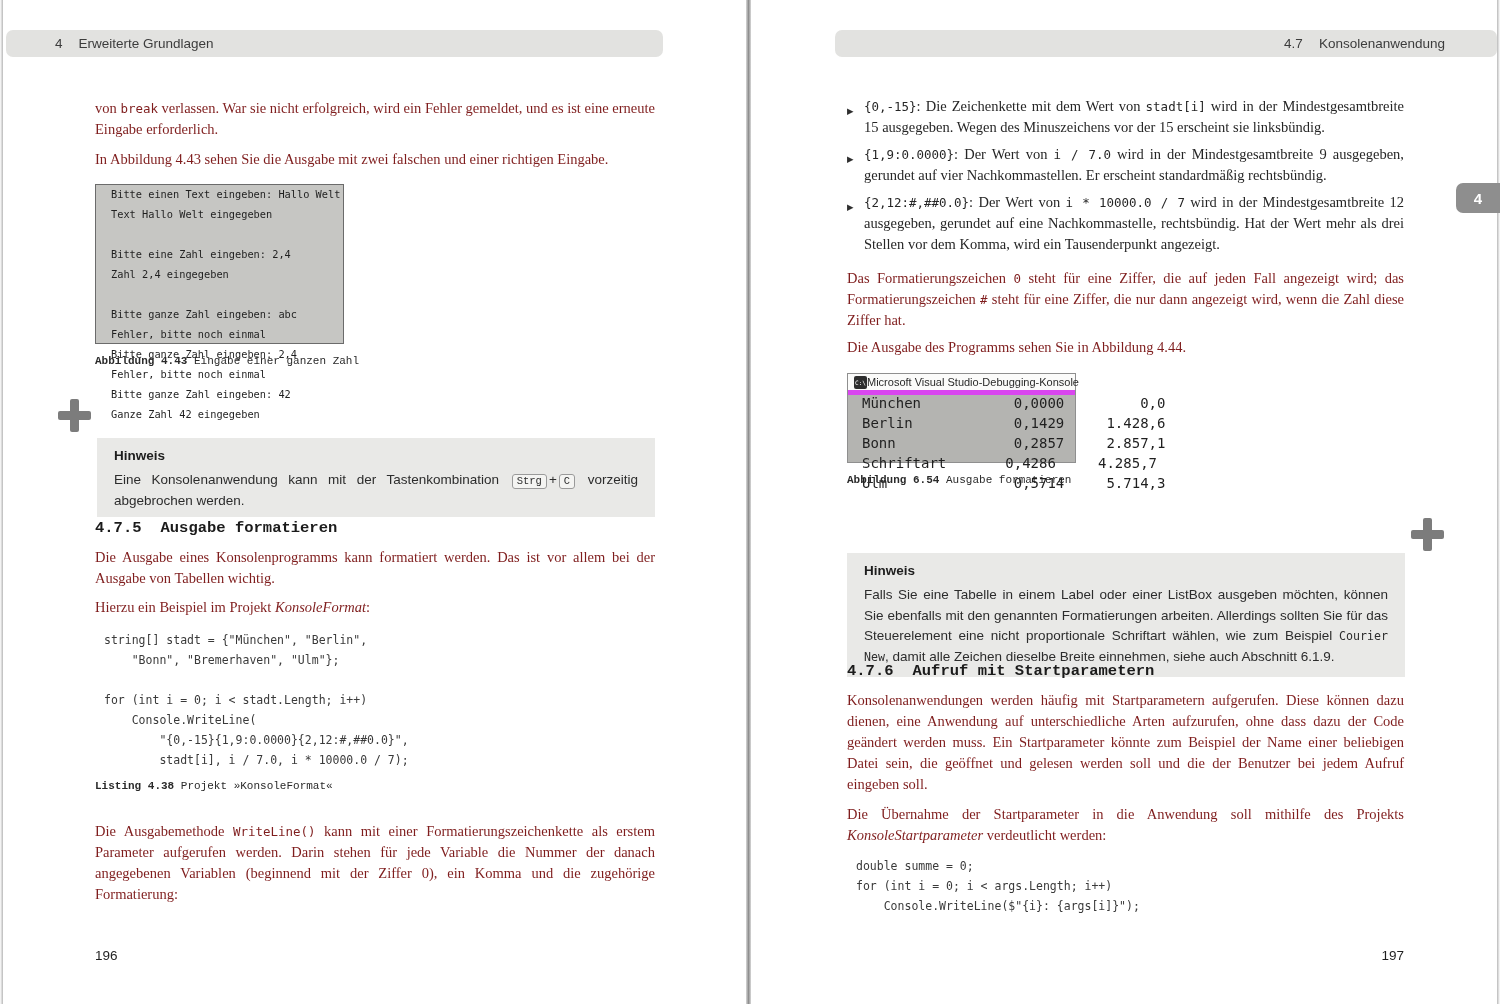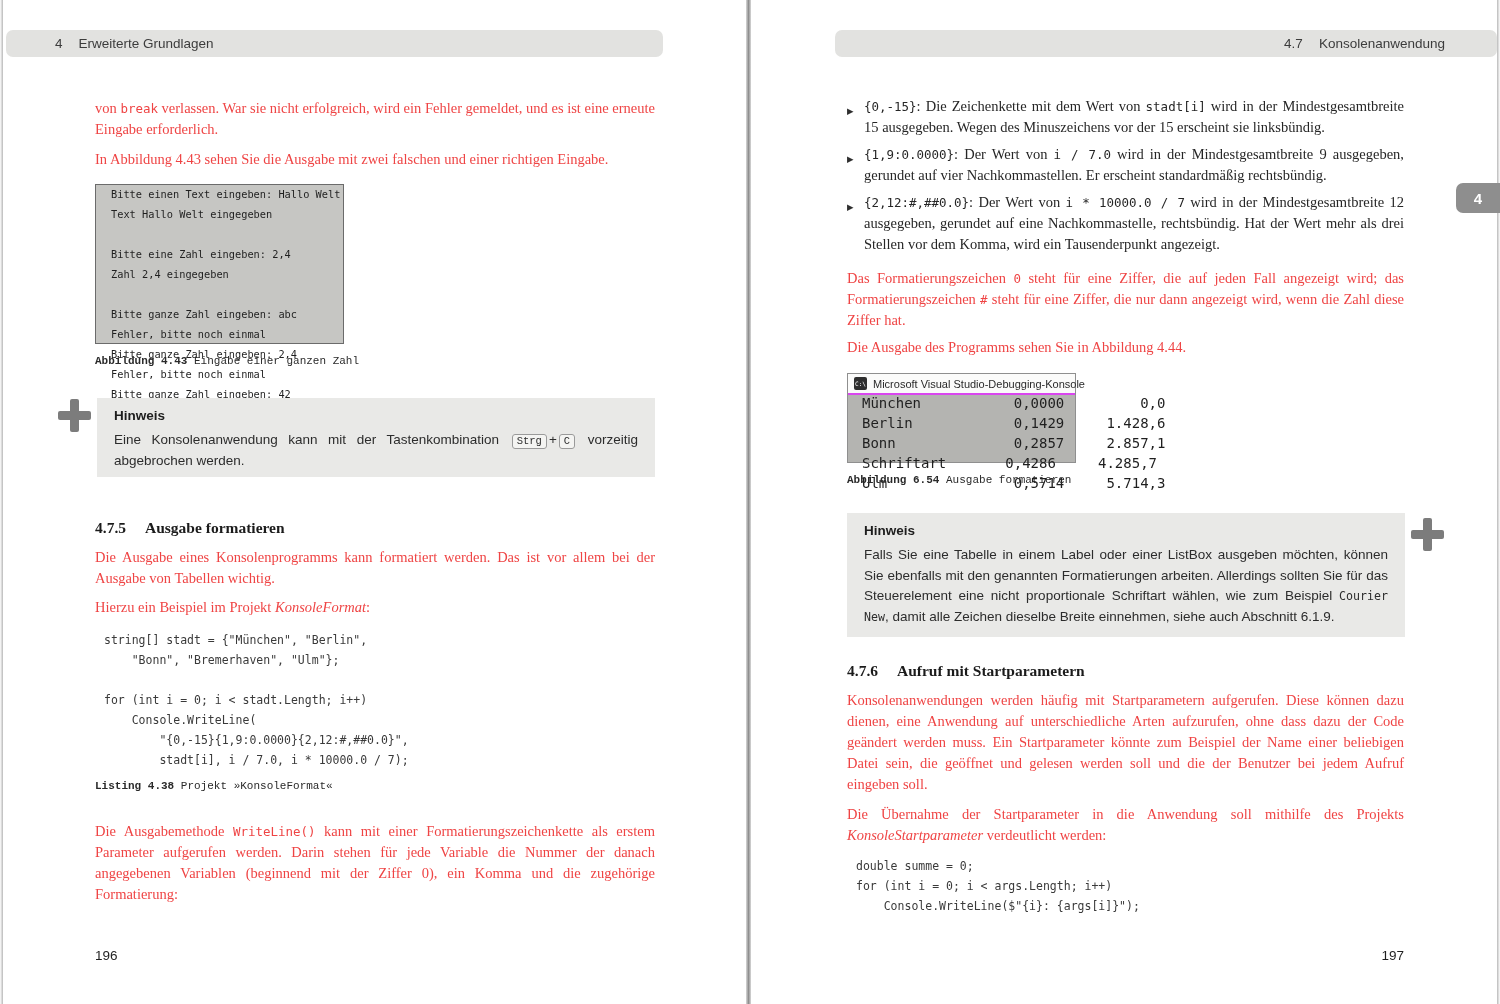--- a/index.html
+++ b/index.html
@@ -14,62 +14,62 @@
     background:linear-gradient(to right,#d8d8d8,#8f8f8f,#d8d8d8);}
 
   .header-bar{position:absolute;top:30px;height:27px;background:#e2e2e0;border-radius:7px;
     display:flex;align-items:center;font-family:"Liberation Sans",sans-serif;
     font-size:13.5px;color:#3c3c3c;box-sizing:border-box;}
   .header-bar .hnum{flex:none;}
   .header-bar .htitle{flex:none;}
   .hb-left{left:6px;width:657px;padding-left:49px;gap:16px;}
   .hb-right{left:835px;right:3px;justify-content:flex-end;padding-right:52px;gap:16px;padding-left:25px;}
 
-  .para{position:absolute;font-size:14.5px;line-height:21px;text-align:justify;color:#ef4444;}
+  .para{position:absolute;font-size:14.5px;line-height:21px;text-align:justify;color:#7f1d1d;}
   .col-l{left:95px;width:560px;}
   .col-r{left:847px;width:557px;}
 
   .run-mono{font-family:"DejaVu Sans Mono",monospace;font-size:0.86em;}
   .run-i{font-style:italic;}
   .run-b{font-weight:bold;}
   .run-key{font-family:Liberation Mono, monospace;font-size:0.78em;border:1px solid #9a9a9a;
     border-radius:3px;background:#f4f4f2;padding:0 4px 1px;margin:0 2px;white-space:nowrap;}
 
   .console-box{position:absolute;background:#c6c6c3;border:1px solid #6b6b6b;
     font-family:"DejaVu Sans Mono",monospace;font-size:10.3px;line-height:13.1px;
     color:#1f1f1f;padding:3px 6px;white-space:pre;box-sizing:border-box;}
 
   .caption{position:absolute;font-family:Liberation Mono, monospace;font-size:11px;color:#2a2a2a;}
 
   .note-box{position:absolute;background:#e9e9e7;padding:10px 17px;box-sizing:border-box;
-    font-family:"Liberation Sans",sans-serif;overflow:hidden;}
+    font-family:"Liberation Sans",sans-serif;overflow:hidden;margin-top:40px;}
   .note-title{font-weight:bold;font-size:13.5px;line-height:16px;color:#1d1d1d;margin-bottom:6px;}
   .note-body{font-size:13.5px;color:#2c2c2c;text-align:justify;}
 
   .plus-icon{position:absolute;width:33px;height:33px;}
   .plus-icon::before{content:"";position:absolute;left:0;top:12px;width:33px;height:9px;
     background:#7c7c7c;border-radius:2px;}
   .plus-icon::after{content:"";position:absolute;left:12px;top:0;width:9px;height:33px;
     background:#7c7c7c;border-radius:2px;}
 
-  .section-heading{position:absolute;font-family:Liberation Serif, serif;font-weight:bold;
+  .section-heading{position:absolute;font-family:Liberation Mono, monospace;font-weight:bold;
     font-size:15.5px;color:#1b1b1b;display:flex;gap:19px;}
 
   .code-block{position:absolute;font-family:"DejaVu Sans Mono",monospace;font-size:11.5px;
     line-height:20px;color:#3a3a3a;white-space:pre;}
   .code-line{min-height:20px;margin-left:9px;}
 
   .bullet{position:absolute;padding-left:17px;font-size:14.5px;line-height:21px;
     text-align:justify;box-sizing:border-box;}
   .bullet-marker{position:absolute;left:0;top:5px;font-size:8.5px;color:#2e2e2e;
     font-family:"DejaVu Sans",sans-serif;}
 
   .console-window{position:absolute;border:1px solid #8f8f8f;box-sizing:border-box;background:#fbfbfa;}
-  .cw-titlebar{height:21px;display:flex;align-items:center;padding:0 6px;gap:6px;
-    border-bottom:2px solid #d946ef;background:#fbfbfa;box-sizing:border-box;}
+  .cw-titlebar{height:21px;display:flex;align-items:center;padding:0 6px;
+    border-bottom:5px solid #d946ef;background:#fbfbfa;box-sizing:border-box;}
   .cw-icon{flex:none;width:13px;height:13px;background:#2e2e2e;color:#ffffff;font-size:6px;
     font-family:"DejaVu Sans Mono",monospace;display:flex;align-items:center;justify-content:center;
     border-radius:2px;}
   .cw-title{font-family:"Liberation Sans",sans-serif;font-size:11px;color:#2a2a2a;white-space:nowrap;}
   .cw-body{background:#b4b4b1;padding:2px 5px;font-family:"DejaVu Sans Mono",monospace;
     font-size:14px;line-height:13px;color:#1f1f1f;white-space:pre;box-sizing:border-box;
     height:calc(100% - 21px);}
 
   .chapter-tab{position:absolute;top:183px;right:0;width:44px;height:30px;background:#8e8e8e;
     border-radius:7px 0 0 7px;color:#ffffff;font-family:"Liberation Sans",sans-serif;

